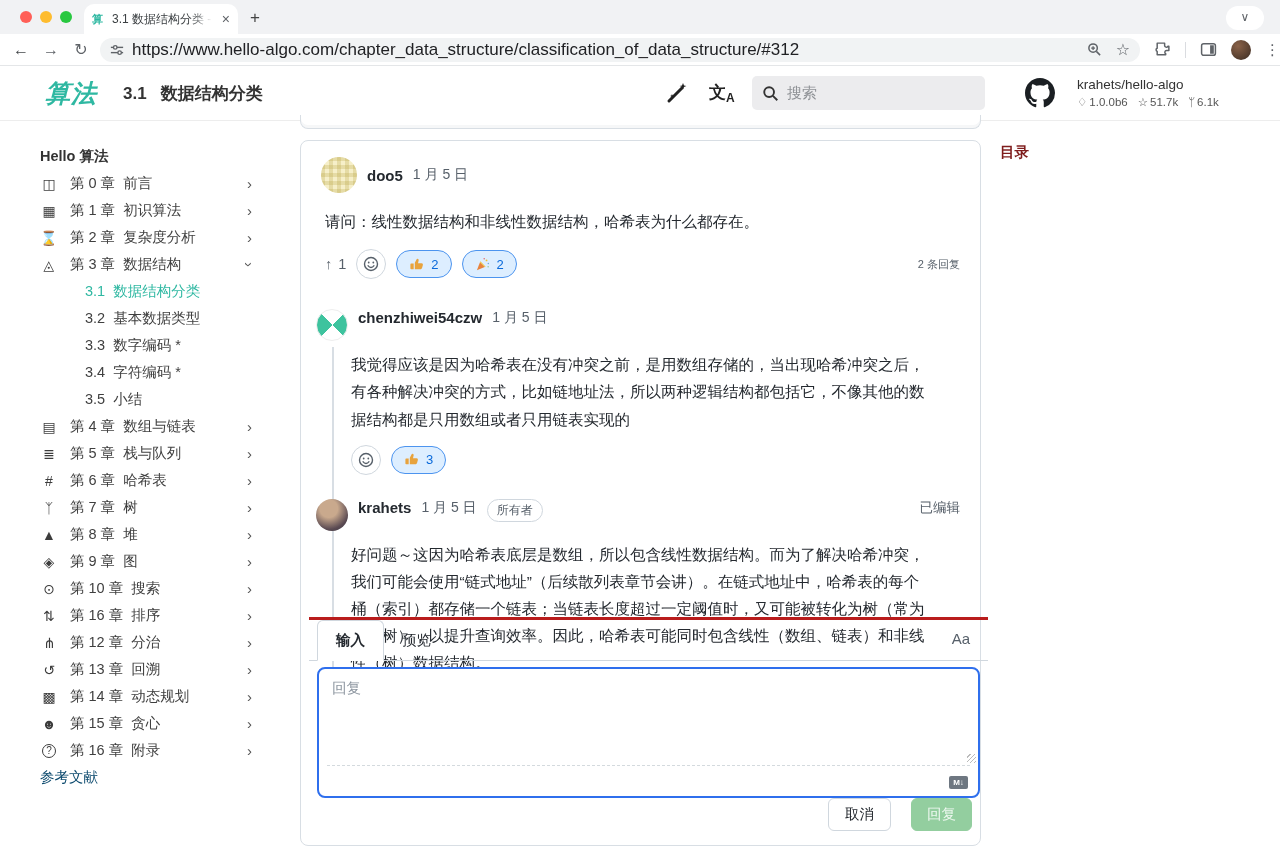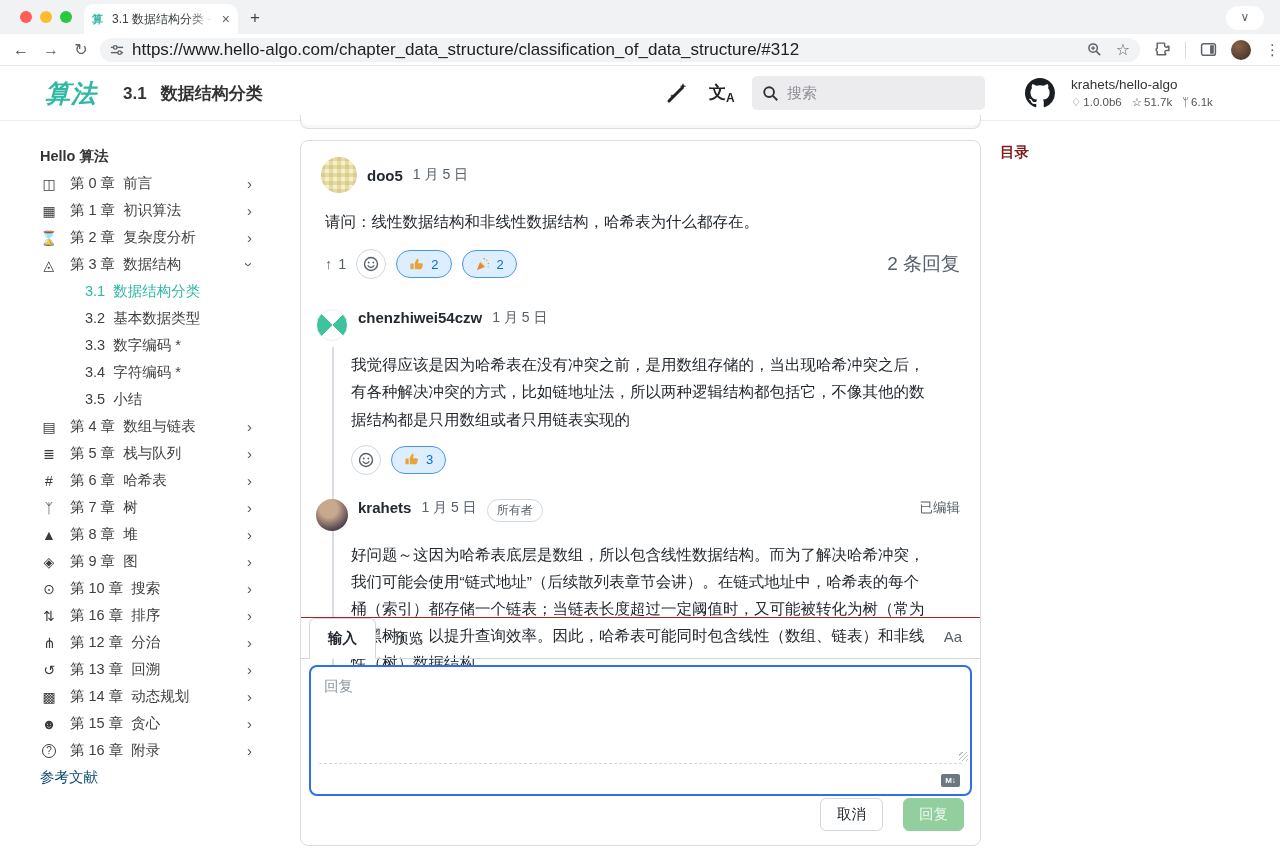--- a/index.html
+++ b/index.html
@@ -38,21 +38,21 @@
      display:flex; align-items:center; }
   .logo { margin-left:45px; font-weight:800; font-size:25px; color:#2fb8a2; letter-spacing:1px; font-style:italic; }
   .page-title { margin-left:26px; font-size:17px; font-weight:600; color:#333; }
   .hdr-icons { position:absolute; left:665px; display:flex; align-items:center; gap:20px; }
   .theme-icon { width:24px; height:24px; }
   .translate-icon { font-size:17px; color:#222; font-weight:700; }
   .translate-icon sub { font-size:12px; }
   .searchbox { position:absolute; left:752px; width:233px; height:34px; background:#ececee; border-radius:5px;
      display:flex; align-items:center; padding:0 10px; gap:8px; }
   .search-ph { color:#8f9296; font-size:15px; }
-  .repo-card { position:absolute; left:1025px; display:flex; align-items:center; gap:16px; }
+  .repo-card { position:absolute; left:1025px; display:flex; align-items:center; gap:22px; }
   .repo-text .rname { font-size:13.5px; color:#333; }
   .repo-meta { display:flex; gap:10px; font-size:11.5px; color:#555; margin-top:3px; align-items:center; }
   .repo-meta span { display:flex; align-items:center; gap:2px; }
 
   
   .layout { position:absolute; left:0; top:121px; width:1280px; height:744px; background:#fff; }
 
   .sidebar { position:absolute; left:0; top:0; width:300px; height:744px; padding:22px 0 0 40px; }
   .side-title { font-weight:700; font-size:14.5px; color:#333; height:27px; line-height:27px; }
   .side-row { position:relative; height:27px; display:flex; align-items:center; gap:12px; padding-right:55px; cursor:default; }
@@ -85,30 +85,30 @@
   .c-date { font-size:14px; color:#57606a; }
   .owner-badge { font-size:12px; color:#57606a; border:1px solid #d0d7de; border-radius:2em; padding:2px 9px; }
   .edited { margin-left:auto; font-size:13.5px; color:#57606a; }
   .c-body { padding:16px 24px 0 24px; font-size:15.5px; line-height:1.7; color:#24292f; }
   .rx-row { display:flex; align-items:center; gap:10px; padding:14px 20px 16px 24px; }
   .upvote { display:flex; align-items:center; gap:6px; color:#57606a; font-size:14.5px; }
   .smiley-btn { width:30px; height:30px; border:1px solid #d0d7de; border-radius:50%; background:#fff;
      display:flex; align-items:center; justify-content:center; }
   .rx-pill { display:inline-flex; align-items:center; gap:7px; height:28px; padding:0 12px; border-radius:15px;
      border:1px solid #4c94ef; background:#ddeeff; color:#0969da; font-size:13px; }
-  .replies-count { margin-left:auto; font-size:19px; color:#57606a; }
+  .replies-count { margin-left:auto; font-size:11px; color:#57606a; }
 
   .replies { position:relative; }
   .thread-line { position:absolute; left:31px; top:52px; bottom:6px; width:2px; background:#d8dee4; }
   .reply { position:relative; padding:14px 20px 0 15px; }
   .r-head { display:flex; align-items:flex-start; gap:10px; }
   .r-body { padding:10px 26px 0 35px; font-size:15.5px; line-height:1.75; color:#24292f; }
   .r-rx { display:flex; align-items:center; gap:10px; padding:12px 0 10px 35px; }
 
-  .composer { position:absolute; left:0; bottom:0; width:679px; height:228px; border-top:1px solid #b91c1c; }
+  .composer { position:absolute; left:8px; bottom:0; width:679px; height:228px; border-top:3px solid #b91c1c; }
   .comp-tabs { position:relative; height:41px; border-bottom:1px solid #d0d7de; display:flex; align-items:flex-end; padding-left:8px; }
   .comp-tab { font-size:14.5px; color:#24292f; padding:10px 18px; }
   .comp-tab.active { font-weight:700; border:1px solid #d0d7de; border-bottom:1px solid #fff; border-radius:6px 6px 0 0;
       background:#fff; margin-bottom:-1px; }
   .fmt-btn { position:absolute; right:18px; top:10px; color:#57606a; font-size:15px; }
   .comp-area { position:absolute; left:8px; top:47px; width:663px; height:131px; border:2px solid #2f6fed; border-radius:8px; background:#fff; }
   .comp-ph { position:absolute; left:13px; top:10px; color:#8c959f; font-size:14.5px; }
   .comp-foot-line { position:absolute; left:8px; right:8px; bottom:30px; border-top:1px dashed #d4dade; }
   .md-icon { position:absolute; right:10px; bottom:7px; width:19px; height:13px; background:#6e7781; border-radius:2px;
      color:#fff; font-size:8px; font-weight:700; text-align:center; line-height:13px; letter-spacing:0; }

